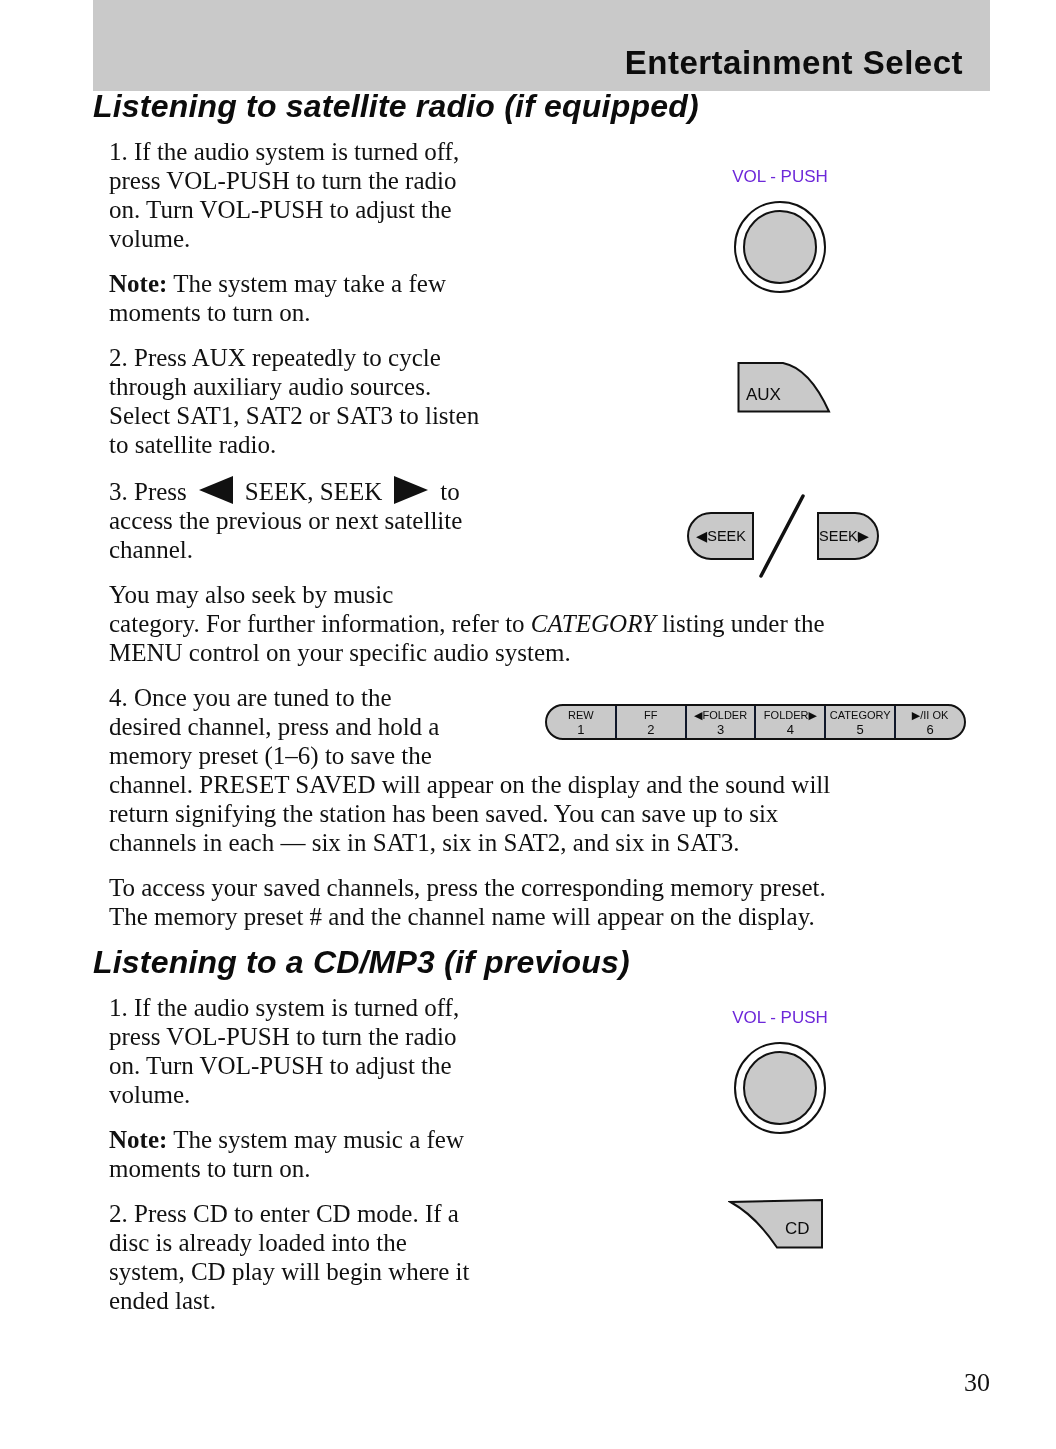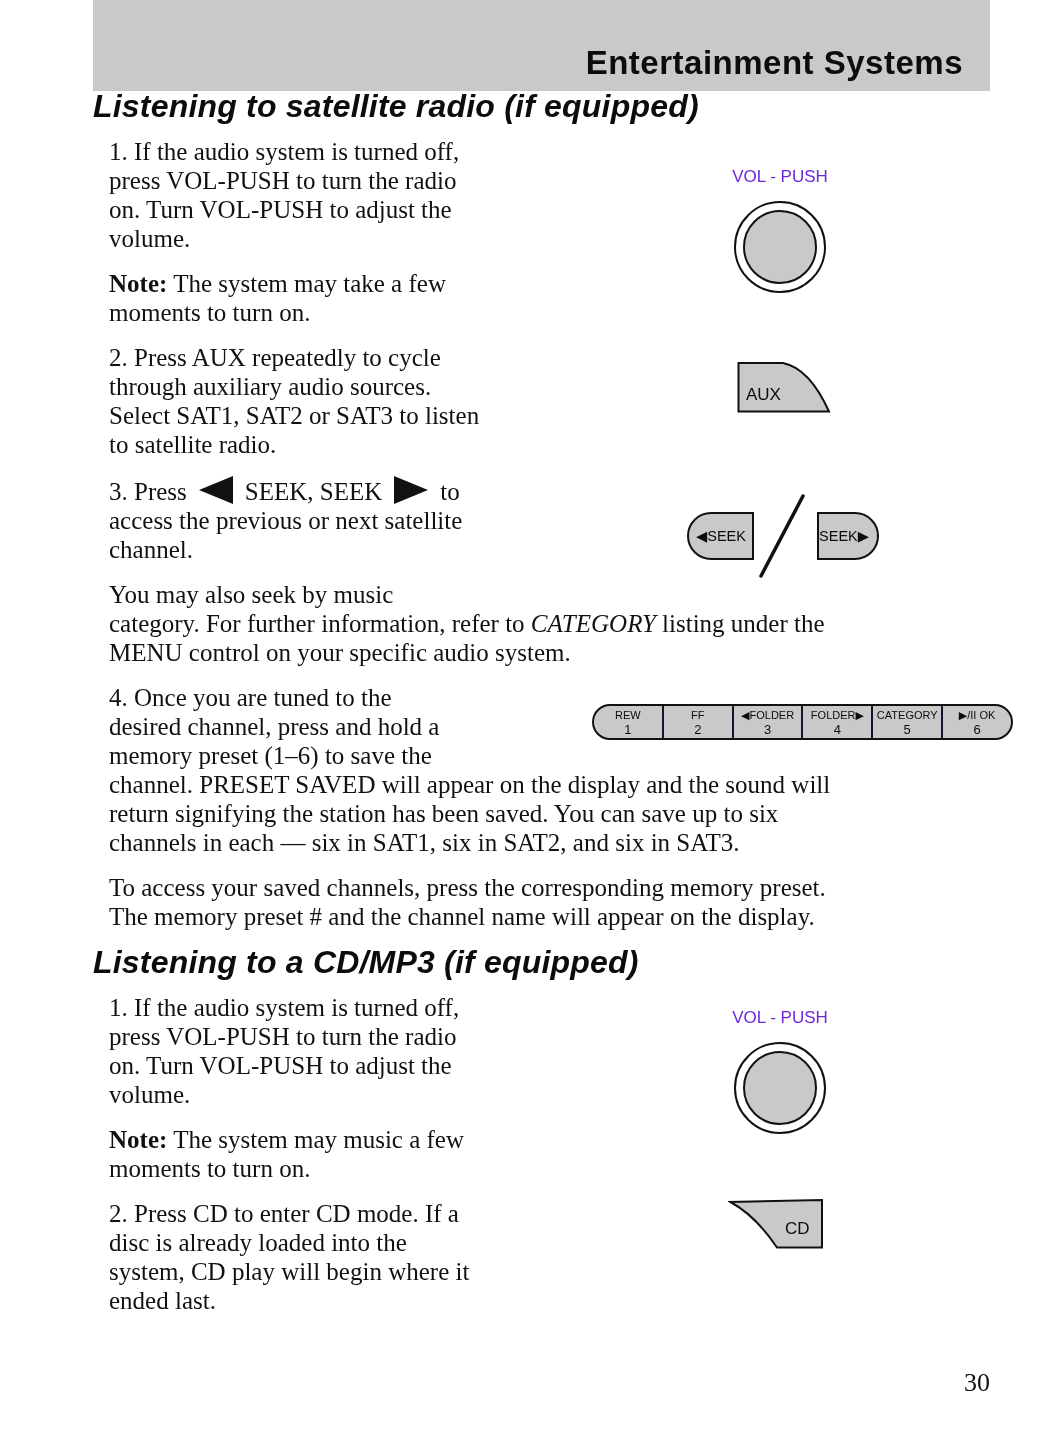--- a/index.html
+++ b/index.html
@@ -81,21 +81,21 @@
     position:absolute; top:1368px; right:66px;
     font-size:26px; color:#111;
   }
 </style>
 </head>
 <body>
 
 <div class="page">
 
   <div class="header">
-    <h1 data-bind="page.header_title">Entertainment Systems</h1>
+    <h1 data-bind="page.header_title">Entertainment Select</h1>
   </div>
 
   <div class="content">
     <h2 class="h2-sat" data-bind="sat.heading">Listening to satellite radio (if equipped)</h2>
 
     <p class="m-step1" data-bind-lines="sat.step1_lines">1. If the audio system is turned off,
 press VOL-PUSH to turn the radio
 on. Turn VOL-PUSH to adjust the
 volume.</p>
 
@@ -119,21 +119,21 @@
     <p class="m-step4" data-bind-lines="sat.step4_lines">4. Once you are tuned to the
 desired channel, press and hold a
 memory preset (1–6) to save the
 channel. PRESET SAVED will appear on the display and the sound will
 return signifying the station has been saved. You can save up to six
 channels in each — six in SAT1, six in SAT2, and six in SAT3.</p>
 
     <p class="m-access" data-bind-lines="sat.access_lines">To access your saved channels, press the corresponding memory preset.
 The memory preset # and the channel name will appear on the display.</p>
 
-    <h2 class="h2-cd" data-bind="cd.heading">Listening to a CD/MP3 (if equipped)</h2>
+    <h2 class="h2-cd" data-bind="cd.heading">Listening to a CD/MP3 (if previous)</h2>
 
     <p class="m-cd1" data-bind-lines="cd.step1_lines">1. If the audio system is turned off,
 press VOL-PUSH to turn the radio
 on. Turn VOL-PUSH to adjust the
 volume.</p>
 
     <p class="m-note"><b data-bind="cd.note_label">Note:</b> <span data-bind-lines="cd.note_lines">The system may music a few
 moments to turn on.</span></p>
 
     <p class="m-cd2" data-bind-lines="cd.step2_lines">2. Press CD to enter CD mode. If a
@@ -159,21 +159,21 @@
   <div class="fig" style="left:683px; top:490px;">
     <svg width="205" height="90" viewBox="0 0 205 90">
       <line x1="120" y1="6" x2="78" y2="86" stroke="#111" stroke-width="3.5" stroke-linecap="round"></line>
       <path d="M28,23 H70 V69 H28 A23,23 0 0 1 28,23 Z" fill="#c9c9c9" stroke="#111" stroke-width="2"></path>
       <text class="svg-text" x="38" y="51" font-size="14.5" text-anchor="middle" data-bind="figures.seek.left">◀SEEK</text>
       <path d="M135,23 H172 A23,23 0 0 1 172,69 H135 Z" fill="#c9c9c9" stroke="#111" stroke-width="2"></path>
       <text class="svg-text" x="161" y="51" font-size="14.5" text-anchor="middle" data-bind="figures.seek.right">SEEK▶</text>
     </svg>
   </div>
 
-  <div class="fig preset-strip" style="left:592px; top:704px;">
+  <div class="fig preset-strip" style="left:545px; top:704px;">
     <div class="preset-cell">
       <span class="preset-label" data-bind="figures.presets.cells.0.label">REW</span>
       <span class="preset-num" data-bind="figures.presets.cells.0.num">1</span>
     </div>
     <div class="preset-cell">
       <span class="preset-label" data-bind="figures.presets.cells.1.label">FF</span>
       <span class="preset-num" data-bind="figures.presets.cells.1.num">2</span>
     </div>
     <div class="preset-cell">
       <span class="preset-label" data-bind="figures.presets.cells.2.label">◀FOLDER</span>

